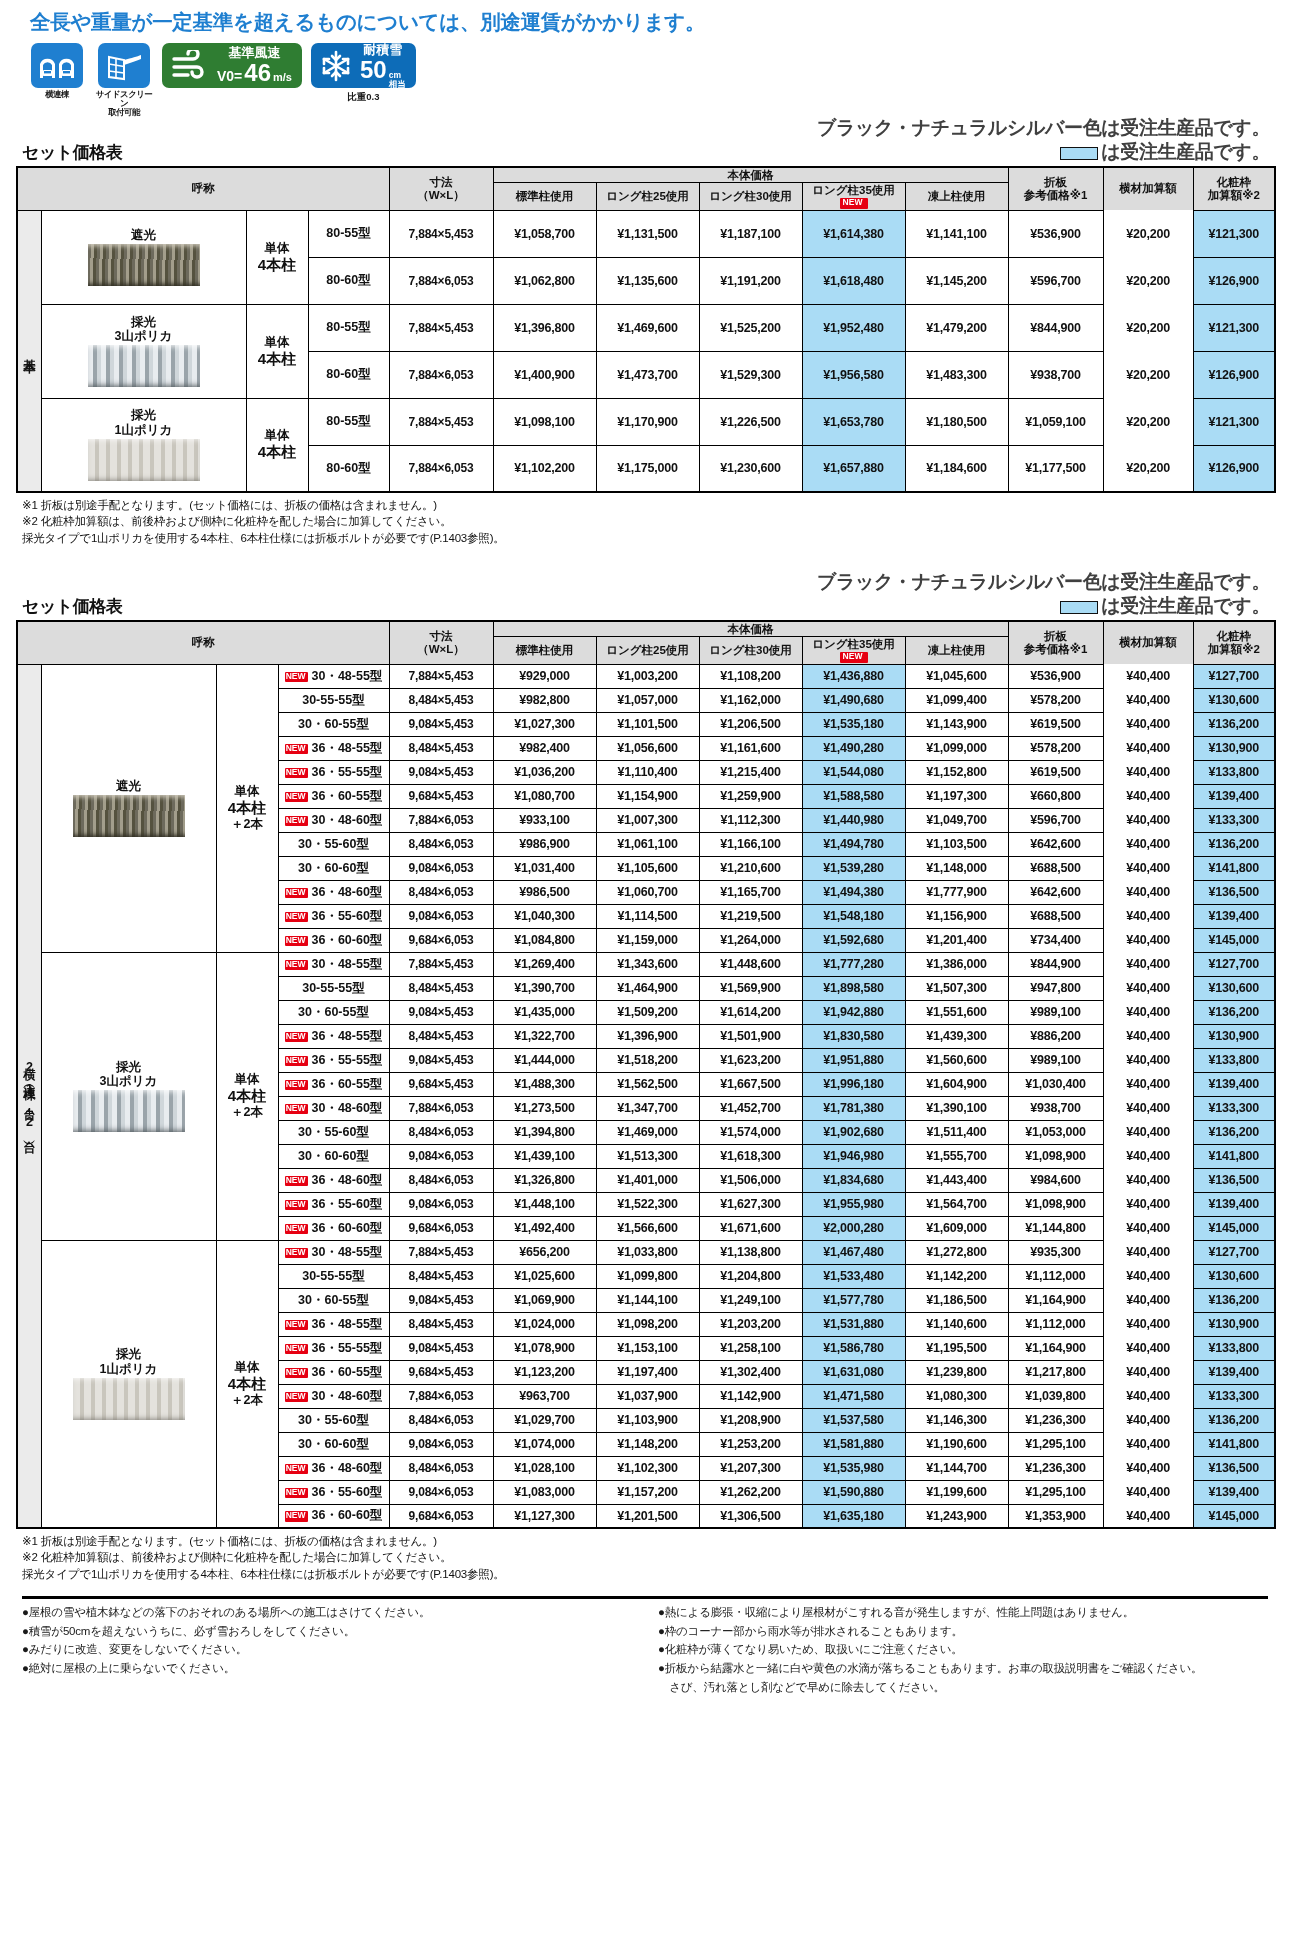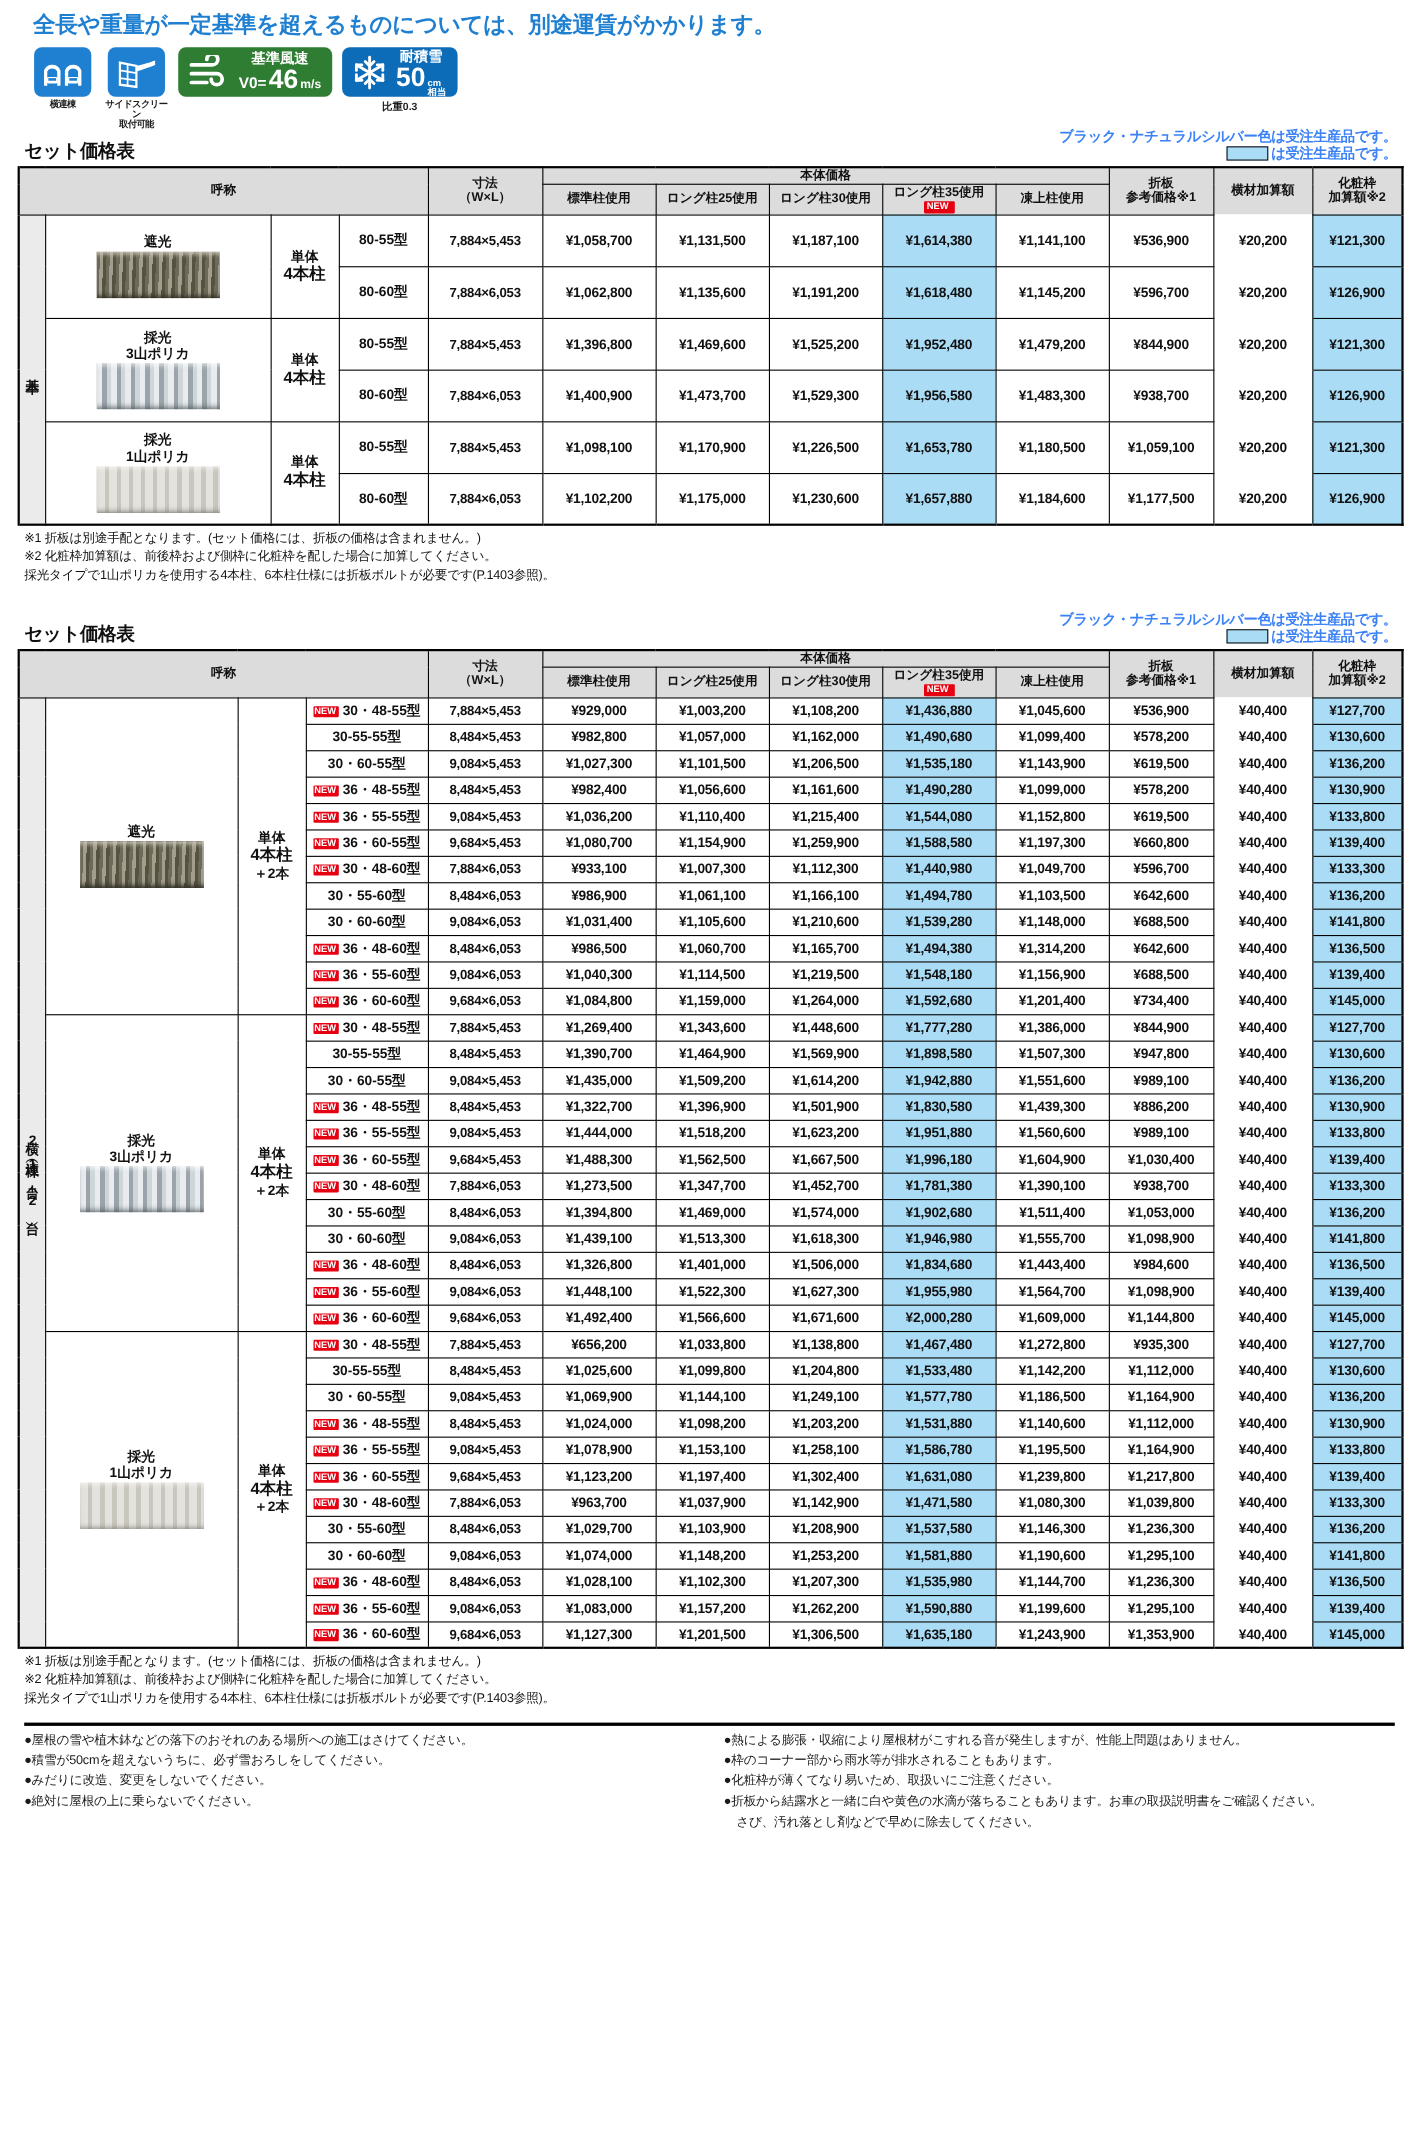--- a/index.html
+++ b/index.html
@@ -59,21 +59,21 @@
   .snow-unit-stack { display:inline-flex; flex-direction:column; font-size:8.5px; line-height:1; font-weight:bold; }
 
   
   .sec-head {
     display: flex; align-items: flex-end; justify-content: space-between;
     padding: 2px 4px 2px 6px;
   }
   .sec-title { font-size: 17px; font-weight: bold; color: #111; letter-spacing: -0.5px;}
   .sec-notes { text-align: right; }
   .note-blue {
-    font-size: 13px; font-weight: bold; color: #3b82f6; line-height: 1.25;
+    font-size: 19px; font-weight: bold; color: #404040; line-height: 1.25;
     letter-spacing: -0.4px;
   }
   .note-blue .swatch {
     display: inline-block; width: 38px; height: 13px;
     background: #aadcf5; border: 1px solid #111; vertical-align: -2px;
     margin-right: 3px;
   }
 
   
   table.pt {
@@ -586,21 +586,21 @@
           <td class="price" style="border-top: none; border-bottom: none; border-left: none;">¥40,400</td>
           <td class="price hl thick-r">¥141,800</td>
         </tr>
         <tr style="height: 24px;">
           <td class="model"><span class="newtag">NEW</span>36・48-60型</td>
           <td class="dim">8,484×6,053</td>
           <td class="price">¥986,500</td>
           <td class="price">¥1,060,700</td>
           <td class="price">¥1,165,700</td>
           <td class="price hl">¥1,494,380</td>
-          <td class="price">¥1,314,200</td>
+          <td class="price">¥1,777,900</td>
           <td class="price">¥642,600</td>
           <td class="price" style="border-top: none; border-bottom: none; border-left: none;">¥40,400</td>
           <td class="price hl thick-r">¥136,500</td>
         </tr>
         <tr style="height: 24px;">
           <td class="model"><span class="newtag">NEW</span>36・55-60型</td>
           <td class="dim">9,084×6,053</td>
           <td class="price">¥1,040,300</td>
           <td class="price">¥1,114,500</td>
           <td class="price">¥1,219,500</td>

